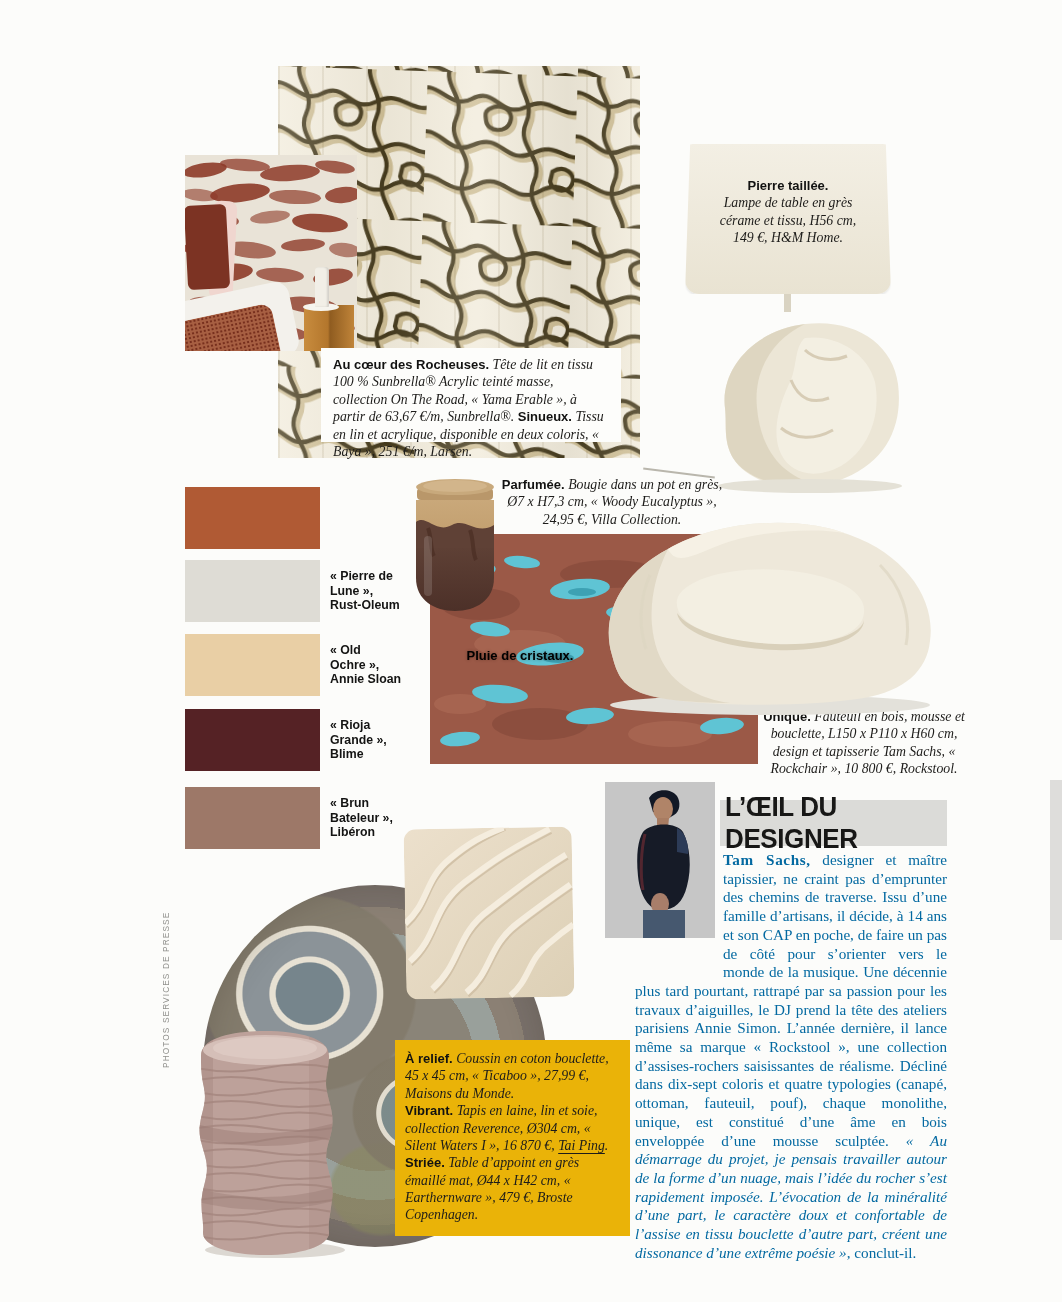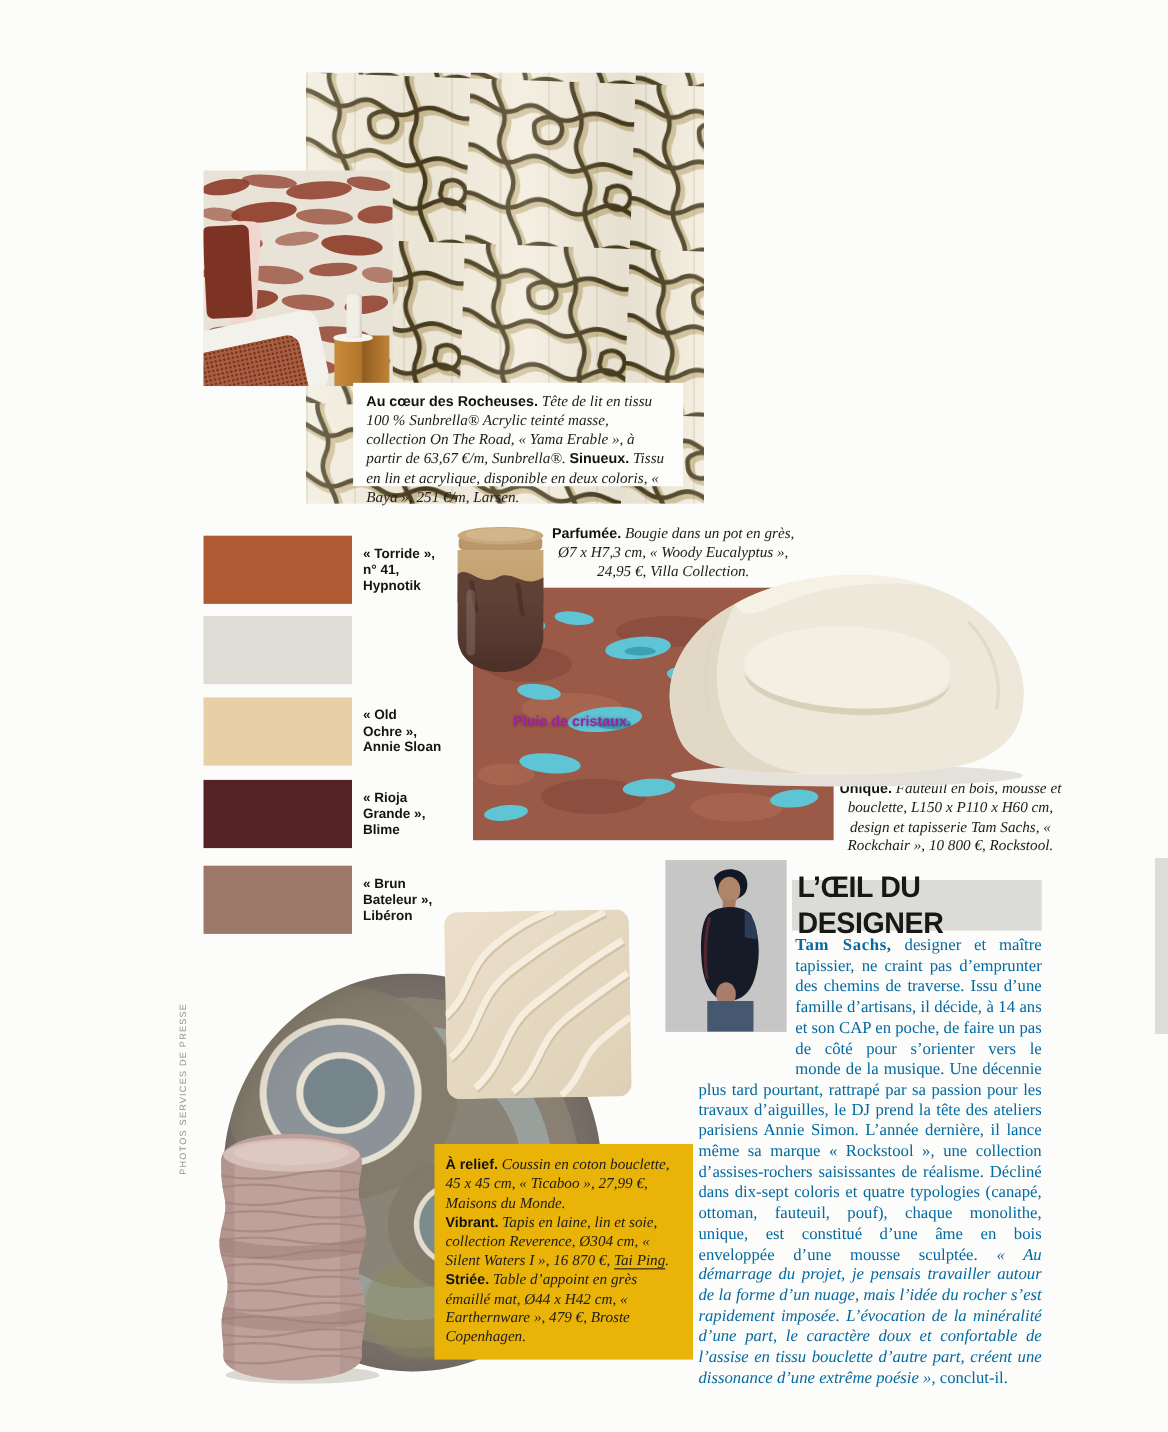--- a/index.html
+++ b/index.html
@@ -6,21 +6,21 @@
   body{background:#e9e9e9;font-family:"Liberation Sans",sans-serif;}
   .page{position:relative;width:1062px;height:1302px;background:#fcfcfa;overflow:hidden;margin:0 auto;}
   .abs{position:absolute;}
 
   
   .cap{font-family:"Liberation Serif",serif;font-style:italic;font-size:13.8px;line-height:1.26;color:#1d1c1a;}
   .lead{font-family:"Liberation Sans",sans-serif;font-style:normal;font-weight:700;font-size:13px;color:#121211;}
   .center{text-align:center;}
   .pre{white-space:pre-line;}
   .white{color:#fff;text-shadow:0 0 3px rgba(60,30,20,.45);}
-  .white .lead{color:#a21caf;}
+  .white .lead{color:#000000;}
 
   
   .curtain{left:278px;top:66px;width:362px;height:392px;}
   .curtain svg{display:block;}
   .curtain .folds{position:absolute;inset:0;
     background:
       repeating-linear-gradient(90deg, rgba(110,92,50,.10) 0 2px, rgba(0,0,0,0) 2px 44px),
       linear-gradient(90deg, rgba(255,255,255,.22), rgba(0,0,0,.03) 30%, rgba(255,255,255,.18) 55%, rgba(0,0,0,.05) 80%, rgba(255,255,255,.15));}
 
   
@@ -153,26 +153,45 @@
     <div class="pillarcandle"></div>
   </div>
 
   <div class="abs rocheuses cap">
     <span class="lead">Au cœur des Rocheuses.</span>
     <span>Tête de lit en tissu 100 % Sunbrella® Acrylic teinté masse, collection On The Road, « Yama Erable », à partir de 63,67 €/m, Sunbrella®.</span>
     <span class="lead">Sinueux.</span>
     <span>Tissu en lin et acrylique, disponible en deux coloris, « Baya », 251 €/m, Larsen.</span>
   </div>
 
+  <div class="abs lamparea">
+    <div class="shade">
+      <div class="shadecap cap center">
+        <div class="lead">Pierre taillée.</div>
+        <div class="pre">Lampe de table en grès
+cérame et tissu, H56 cm,
+149 €, H&amp;M Home.</div>
+      </div>
+    </div>
+    <div class="stem"></div>
+    <svg width="230" height="186" style="position:absolute;left:40px;top:168px">
+      <path d="M30,100 C25,60 60,22 110,16 C160,10 198,36 203,76 C208,116 193,152 150,170 C105,188 55,178 38,150 C28,132 32,118 30,100 Z" fill="#ece6d6"></path>
+      <path d="M30,100 C25,60 60,22 110,16 C80,30 58,60 62,100 C66,145 90,168 120,176 C90,182 52,172 38,150 C28,132 32,118 30,100 Z" fill="#dbd2bc" opacity=".8"></path>
+      <path d="M110,30 C140,26 172,44 180,74 C186,104 176,140 146,158 C120,172 96,166 86,146 C76,124 84,96 96,72 C102,56 100,38 110,30 Z" fill="#f4f0e3" opacity=".9"></path>
+      <path d="M96,72 C104,92 118,96 134,90 M86,120 C100,132 120,132 138,122 M110,42 C120,52 138,54 152,48" stroke="#cfc3aa" stroke-width="3" fill="none" opacity=".8"></path>
+      <ellipse cx="115" cy="178" rx="92" ry="7" fill="#e4e1d6"></ellipse>
+    </svg>
+    <div class="cable"></div>
+  </div>
 
   <div class="abs swatch" style="top: 487px; background: rgb(176, 90, 52);"></div>
-  <div class="abs swlabel" style="top:487px">« Torride »,
-n° 41,
-Hypnotik</div>
   <div class="abs swatch" style="top: 560px; background: rgb(222, 220, 213);"></div>
+  <div class="abs swlabel" style="top:560px">« Pierre de
+Lune »,
+Rust-Oleum</div>
   <div class="abs swatch" style="top: 634px; background: rgb(233, 207, 165);"></div>
   <div class="abs swlabel" style="top:634px">« Old
 Ochre »,
 Annie Sloan</div>
   <div class="abs swatch" style="top: 709px; background: rgb(85, 34, 37);"></div>
   <div class="abs swlabel" style="top:709px">« Rioja
 Grande »,
 Blime</div>
   <div class="abs swatch" style="top: 787px; background: rgb(157, 120, 104);"></div>
   <div class="abs swlabel" style="top:787px">« Brun

